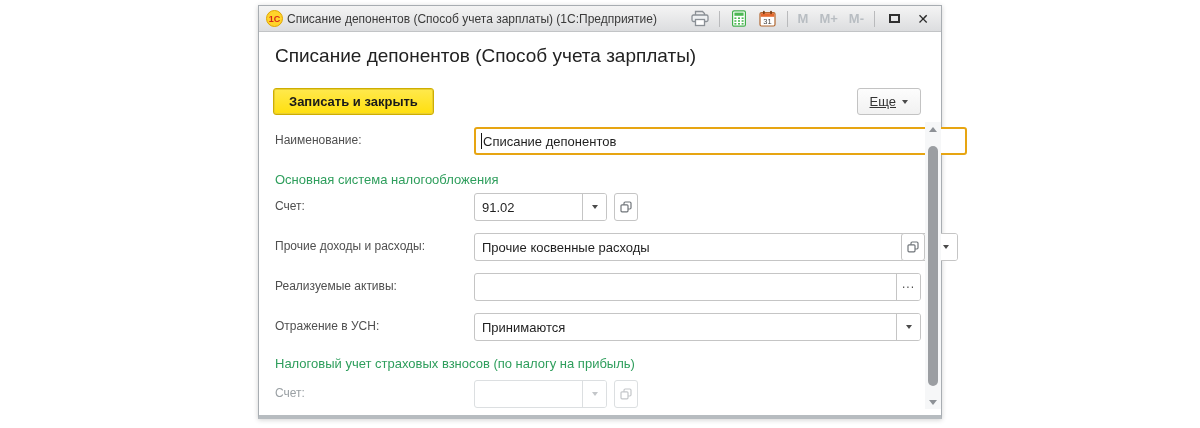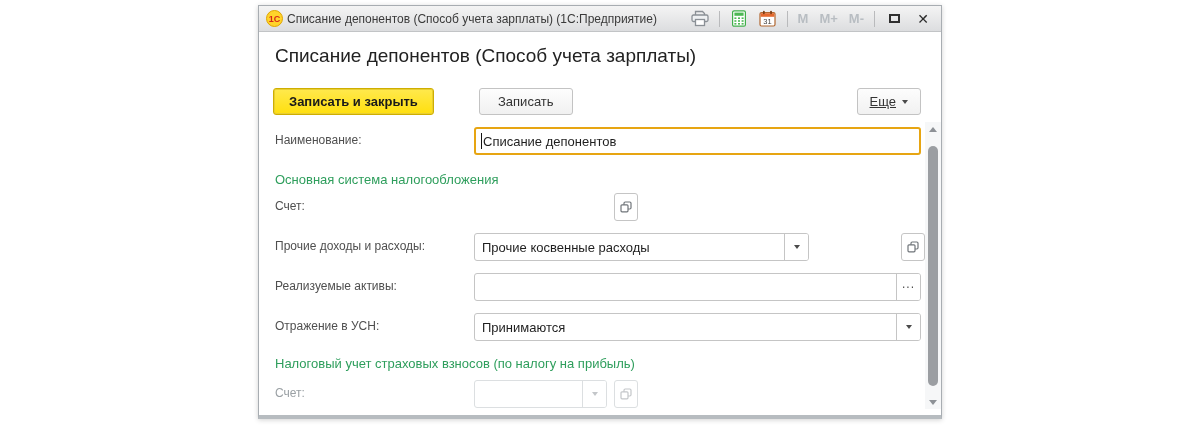--- a/index.html
+++ b/index.html
@@ -47,21 +47,21 @@
   .section{position:absolute;left:16px;font-size:13px;color:#2e9e5c;}
 
   .fgroup{position:absolute;display:flex;height:28px;background:#fff;
     border:1px solid #c5c5c5;border-radius:3px;overflow:hidden;}
   .fgroup.dis{border-color:#dcdfe1;}
   .ftext{flex:1 1 auto;font-size:13px;color:#1f1f1f;display:flex;align-items:center;padding:0 7px;white-space:nowrap;overflow:hidden;}
   .fbtn{flex:0 0 24px;display:flex;align-items:center;justify-content:center;border-left:1px solid #c5c5c5;background:#fff;cursor:pointer;}
   .fgroup.dis .fbtn{border-left-color:#dcdfe1;}
   .dots{font-size:12px;color:#4a4a4a;letter-spacing:1px;line-height:1;padding-bottom:6px;}
 
-  .name-input{position:absolute;left:215px;top:95px;width:447px;height:28px;
+  .name-input{position:absolute;left:215px;top:95px;width:493px;height:28px;
     border:2px solid #e7a512;border-radius:3px;background:#fff;display:flex;align-items:center;padding:0 5px;}
   .caret{width:1px;height:16px;background:#111;margin-right:1px;flex:0 0 auto;}
   .name-text{font-size:13px;color:#1f1f1f;white-space:nowrap;}
 
   .openbtn{position:absolute;width:24px;height:28px;border:1px solid #c5c5c5;border-radius:3px;
     background:#fff;display:flex;align-items:center;justify-content:center;cursor:pointer;}
   .openbtn.dis{border-color:#dcdfe1;}
 
   
   .scrollbar{position:absolute;left:666px;top:90px;width:16px;height:287px;background:#f6f7f8;}
@@ -124,44 +124,49 @@
         <div class="tb-btn">
           <span class="close-glyph">✕</span>
         </div>
       </div>
     </div>
 
     <div class="win-body">
       <div class="page-title">Списание депонентов (Способ учета зарплаты)</div>
 
       <div class="btn btn-primary">Записать и закрыть</div>
-      <div class="btn btn-plain btn-save">Записать</div>
       <div class="btn btn-plain btn-more">
         <span>Еще</span>
         <span class="dd-arrow"></span>
       </div>
 
       <div class="flabel" style="top:101px;">Наименование:</div>
       <div class="name-input">
         <span class="caret"></span>
         <span class="name-text">Списание депонентов</span>
       </div>
 
       <div class="section" style="top:140px;">Основная система налогообложения</div>
 
       <div class="flabel" style="top:167px;">Счет:</div>
+      <div class="fgroup" style="left:215px;top:161px;width:133px;">
+        <div class="ftext">91.02</div>
+        <div class="fbtn">
+            <span class="dd-arrow"></span>
+          </div>
+      </div>
       <div class="openbtn" style="left:355px;top:161px;">
         <svg width="12" height="12" viewBox="0 0 12 12" fill="none" stroke="#6f7479" stroke-width="1.2">
           <rect x="1" y="3.8" width="7" height="7" rx="1"></rect>
           <path d="M4 3.8V2.2Q4 1 5.2 1H9.8Q11 1 11 2.2V6.8Q11 8 9.8 8H8"></path>
         </svg>
       </div>
 
       <div class="flabel" style="top:207px;">Прочие доходы и расходы:</div>
-      <div class="fgroup" style="left:215px;top:201px;width:335px;">
+      <div class="fgroup" style="left:215px;top:201px;width:484px;">
         <div class="ftext">Прочие косвенные расходы</div>
         <div class="fbtn">
             <span class="dd-arrow"></span>
           </div>
       </div>
       <div class="openbtn" style="left:642px;top:201px;">
         <svg width="12" height="12" viewBox="0 0 12 12" fill="none" stroke="#6f7479" stroke-width="1.2">
           <rect x="1" y="3.8" width="7" height="7" rx="1"></rect>
           <path d="M4 3.8V2.2Q4 1 5.2 1H9.8Q11 1 11 2.2V6.8Q11 8 9.8 8H8"></path>
         </svg>

